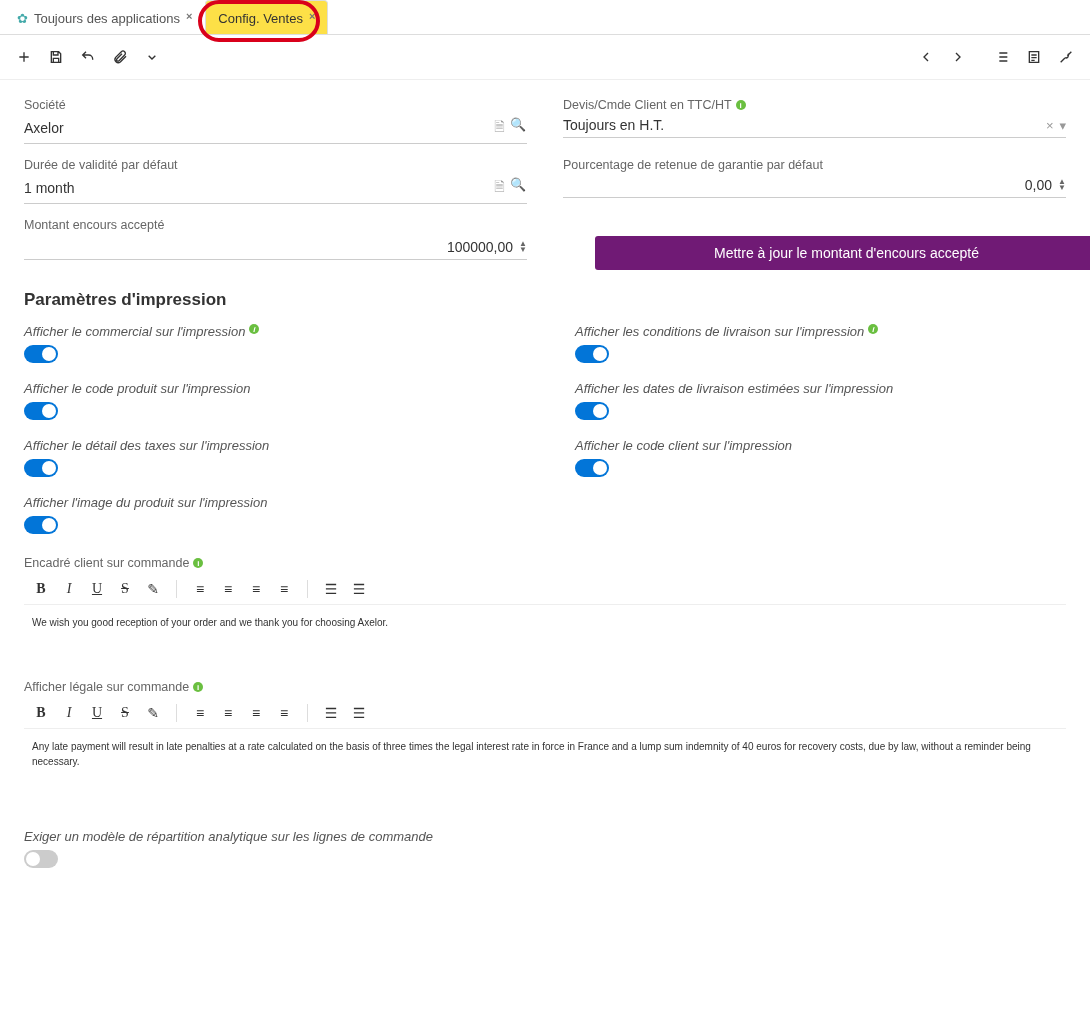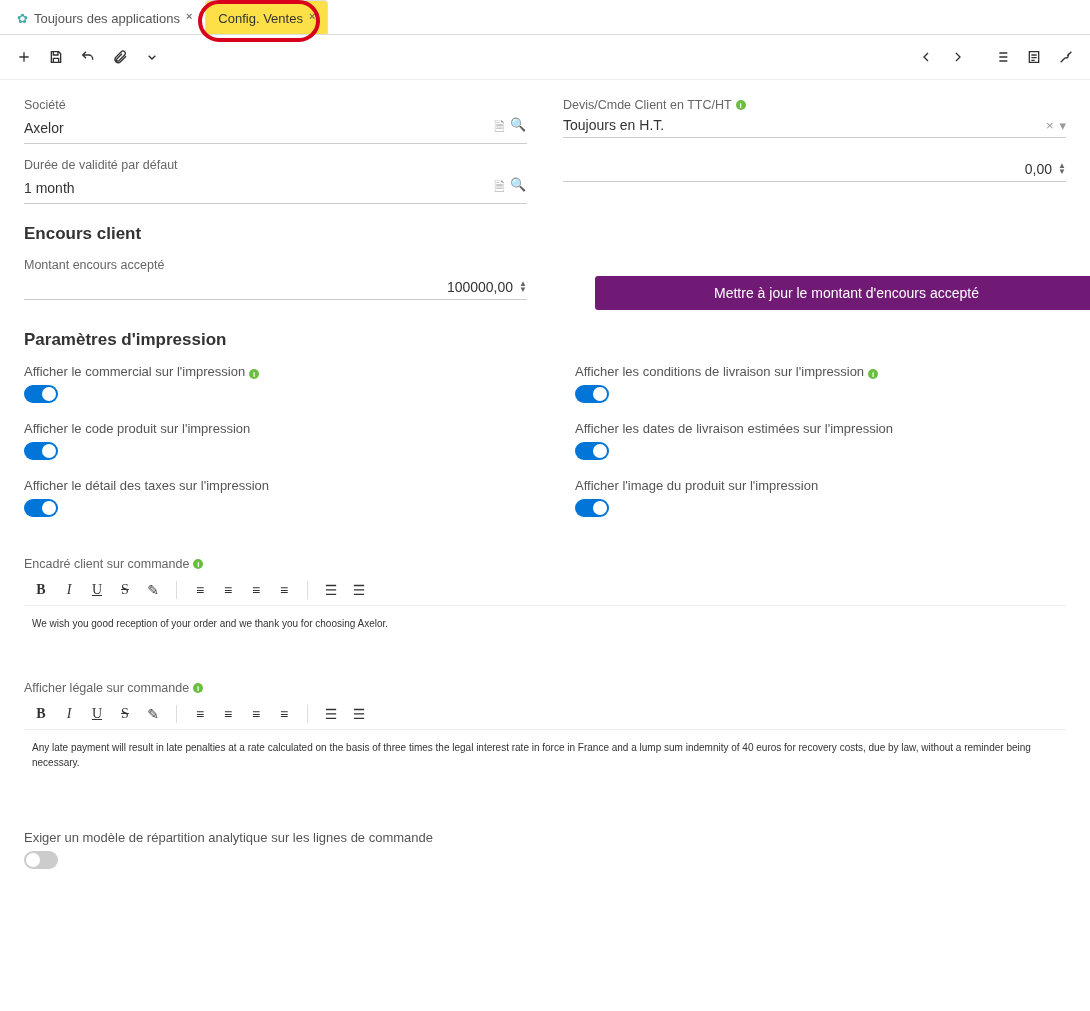--- a/index.html
+++ b/index.html
@@ -20,21 +20,21 @@
   .fld-label { color:#666; font-size:12.5px; margin-bottom:2px; display:flex; align-items:center; gap:4px;}
   .info-dot { width:10px;height:10px;border-radius:50%;background:#6abf40;color:#fff;display:inline-flex;align-items:center;justify-content:center;font-size:8px;font-weight:bold; }
   .fld-input { display:flex; align-items:center; border-bottom:1px solid #ccc; padding:3px 0 4px; }
   .fld-input .val { flex:1; font-size:14px; color:#333; }
   .fld-icons { color:#999; display:flex; gap:6px; font-size:13px; }
   .numfield { text-align:right; font-size:14px; color:#333; }
   .stepper { margin-left:6px; display:flex; flex-direction:column; line-height:6px; font-size:8px; color:#666; cursor:pointer; }
   h3.section { font-size:17px; font-weight:600; color:#333; margin-top:20px; margin-bottom:12px; padding-bottom:2px; }
   .btn-primary { background:#701a75; color:#fff; border:none; padding:9px 14px; font-size:14px; border-radius:3px; cursor:pointer; width:100%;margin-left:32px; }
   .half-grid { display:grid; grid-template-columns:1fr 1fr; column-gap:60px; row-gap:18px; margin-top:4px;}
-  .toggle-field .lbl { color:#555; font-size:13px; margin-bottom:6px; display:flex; align-items:flex-end; gap:4px;}
+  .toggle-field .lbl { color:#555; font-size:13px; margin-bottom:6px; display:flex; align-items:flex-start; gap:4px;font-style:italic;}
   .switch { width:34px; height:18px; border-radius:10px; background:#0275d8; position:relative; cursor:pointer; }
   .switch.off { background:#ccc; }
   .switch .knob { width:14px; height:14px; background:#fff; border-radius:50%; position:absolute; top:2px; right:2px; }
   .switch.off .knob { left:2px; right:auto; }
   .rte-toolbar { display:flex; gap:14px; padding:6px 8px; margin-top:4px;}
   .rte-toolbar .grp { display:flex; gap:10px; align-items:center; }
   .rte-btn { width:18px; text-align:center; cursor:pointer; color:#333; font-size:14px;}
   .rte-sep{ width:1px; background:#ddd; height:18px;}
   .bold{font-weight:bold;font-family:Georgia,serif;}
   .ital{font-style:italic;font-family:Georgia,serif;}
@@ -150,28 +150,28 @@
       <div class="fld-label">Durée de validité par défaut</div>
       <div class="fld-input">
         <span class="val">1 month</span>
         <span class="fld-icons">
           <span>🗎</span>
           <span>🔍</span>
         </span>
       </div>
     </div>
     <div class="col">
+      <div class="fld-label">Pourcentage de retenue de garantie par défaut</div>
       <div class="fld-input">
         <span class="val numfield">0,00</span>
         <span class="stepper">▲<br>▼</span>
       </div>
     </div>
   </div>
 
-  <h3 class="section">Encours client</h3>
   <div class="fld-label">Montant encours accepté</div>
   <div class="row" style="margin-top:4px;">
     <div class="col">
       <div class="fld-input">
         <span class="val numfield">100000,00</span>
         <span class="stepper">▲<br>▼</span>
       </div>
     </div>
     <div class="col">
       <button class="btn-primary">Mettre à jour le montant d'encours accepté</button>
@@ -206,20 +206,26 @@
         </div>
     </div>
     <div class="toggle-field">
       <div class="lbl">Afficher les dates de livraison estimées sur l'impression</div>
       <div class="switch">
           <div class="knob"></div>
         </div>
     </div>
     <div class="toggle-field">
       <div class="lbl">Afficher le détail des taxes sur l'impression</div>
+      <div class="switch">
+          <div class="knob"></div>
+        </div>
+    </div>
+    <div class="toggle-field">
+      <div class="lbl">Afficher le code client sur l'impression</div>
       <div class="switch">
           <div class="knob"></div>
         </div>
     </div>
     <div class="toggle-field">
       <div class="lbl">Afficher l'image du produit sur l'impression</div>
       <div class="switch">
           <div class="knob"></div>
         </div>
     </div>

